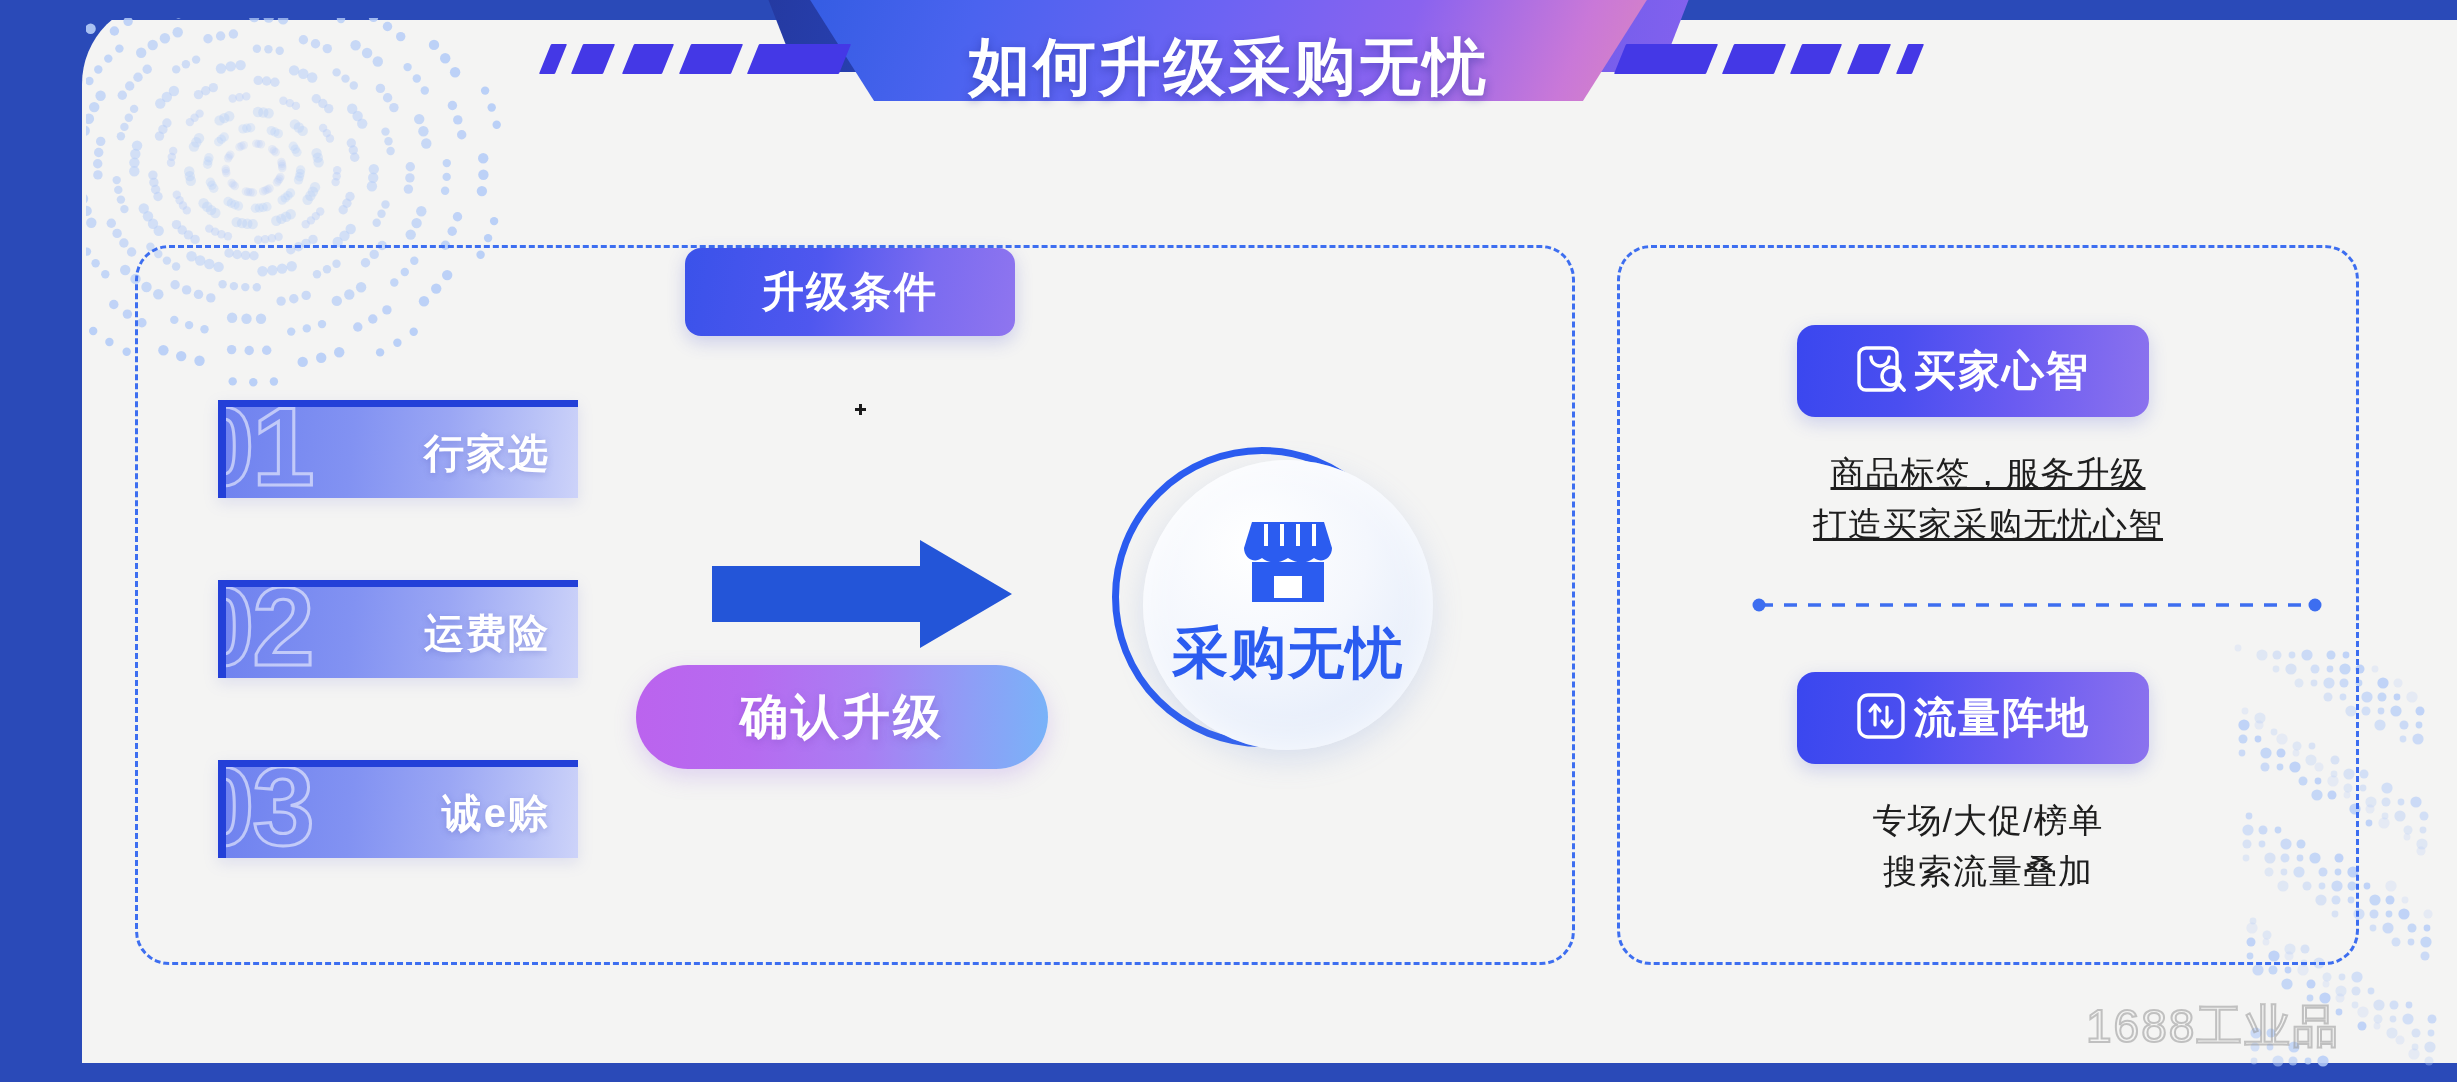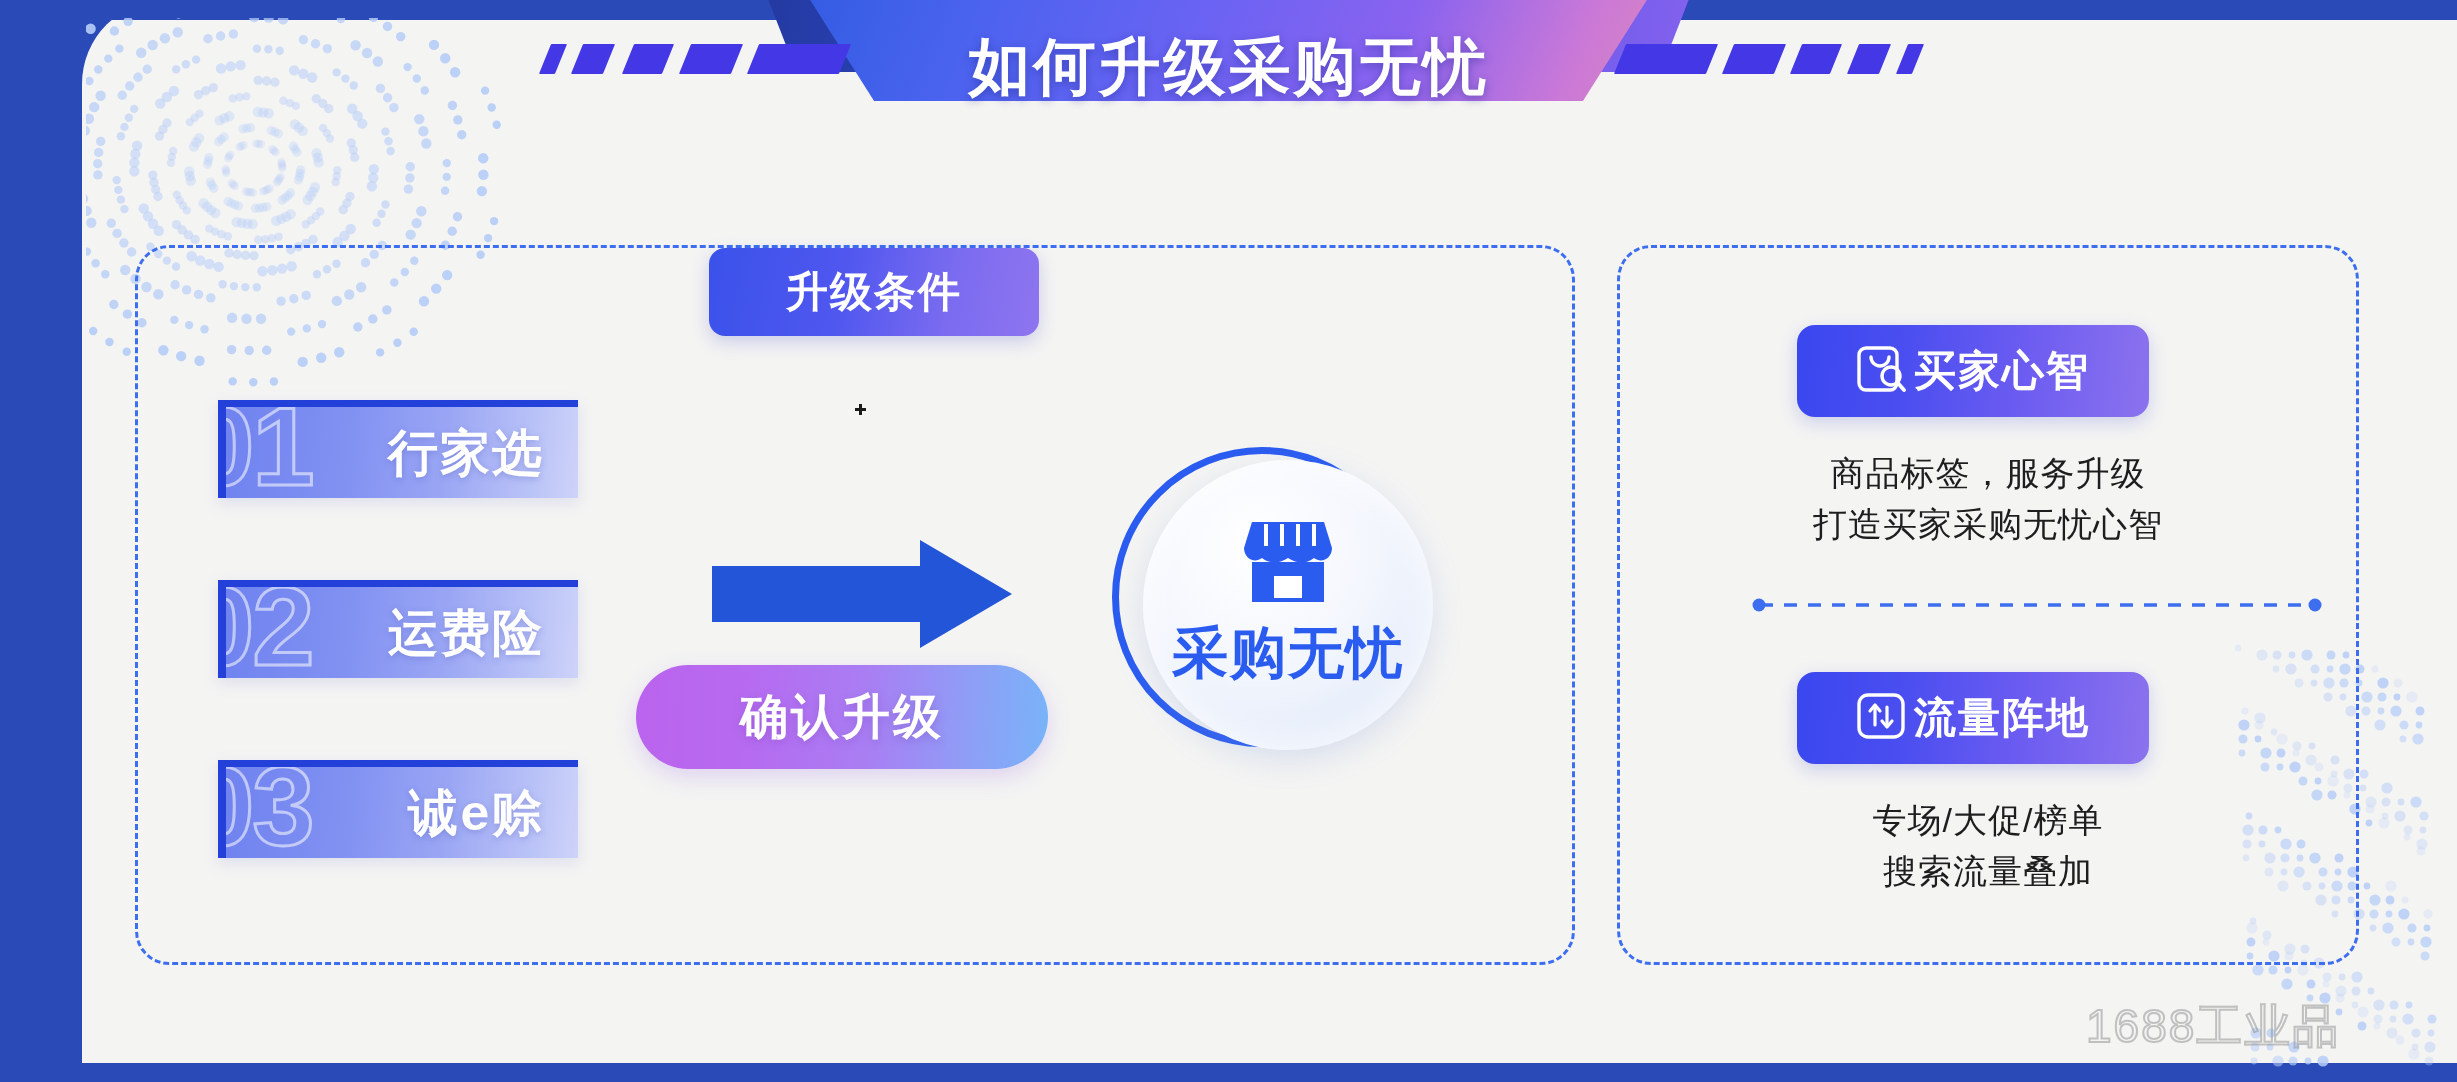--- a/index.html
+++ b/index.html
@@ -72,21 +72,20 @@
   .card-right{left:1617px;top:245px;width:742px;height:720px;}
 
   
   .badge-cond{
     position:absolute;left:685px;top:248px;width:330px;height:88px;
     background:linear-gradient(100deg,#3a52ea 0%,#4f57ef 40%,#7a6bf0 72%,#8f75ef 100%);
     border-radius:16px;
     display:flex;align-items:center;justify-content:center;
     font-size:42px;font-weight:bold;color:#fff;letter-spacing:2px;
     box-shadow:0 6px 18px rgba(60,70,200,.22);
-    margin-left:24px;
   }
 
   
   .numbar{
     position:absolute;left:218px;width:360px;height:98px;
     border-top:7px solid #2340d8;
     border-left:8px solid #2340d8;
     box-sizing:border-box;
     background:linear-gradient(96deg,#6f82ef 0%,#8292f2 36%,#9aa6f4 62%,#b9c2f7 86%,#cdd3f9 100%);
     overflow:hidden;
@@ -97,25 +96,24 @@
   .numbar-3{top:760px;}
   .numbar .ghost{
     position:absolute;left:-34px;top:-16px;
     font-size:112px;font-weight:bold;line-height:1;
     color:transparent;
     -webkit-text-stroke:3px rgba(255,255,255,.55);
     letter-spacing:-2px;
     font-family:"Liberation Sans","DejaVu Sans",sans-serif;
   }
   .numbar .label{
-    position:absolute;right:34px;top:50%;transform:translateY(-50%);
-    font-size:50px;font-weight:bold;color:#ffffff;letter-spacing:2px;
+    position:absolute;right:28px;top:50%;transform:translateY(-50%);
+    font-size:40px;font-weight:bold;color:#ffffff;letter-spacing:2px;
     text-shadow:0 2px 6px rgba(80,90,190,.35);
     white-space:nowrap;
-    font-family:Liberation Mono, monospace;
   }
 
   
   .arrow{
     position:absolute;left:712px;top:540px;width:300px;height:108px;
   }
   .arrow svg{display:block;}
 
   
   .pill-confirm{
@@ -158,21 +156,21 @@
   .rbadge .rb-label{
     font-size:42px;font-weight:bold;color:#fff;letter-spacing:2px;white-space:nowrap;
   }
   .rbadge-1{top:325px;}
   .rbadge-2{top:672px;}
 
   .rdesc{
     position:absolute;left:1617px;width:742px;text-align:center;
     font-size:34px;color:#1e1e1e;line-height:1.5;letter-spacing:1px;
   }
-  .rdesc-1{top:448px;}
+  .rdesc-1{top:448px;text-decoration:underline;}
   .rdesc-2{top:795px;}
   .rdesc div{white-space:nowrap;}
 
   .rsep{
     position:absolute;left:1752px;top:598px;width:570px;height:14px;
   }
 
   
   .watermark{
     position:absolute;left:2086px;top:996px;

